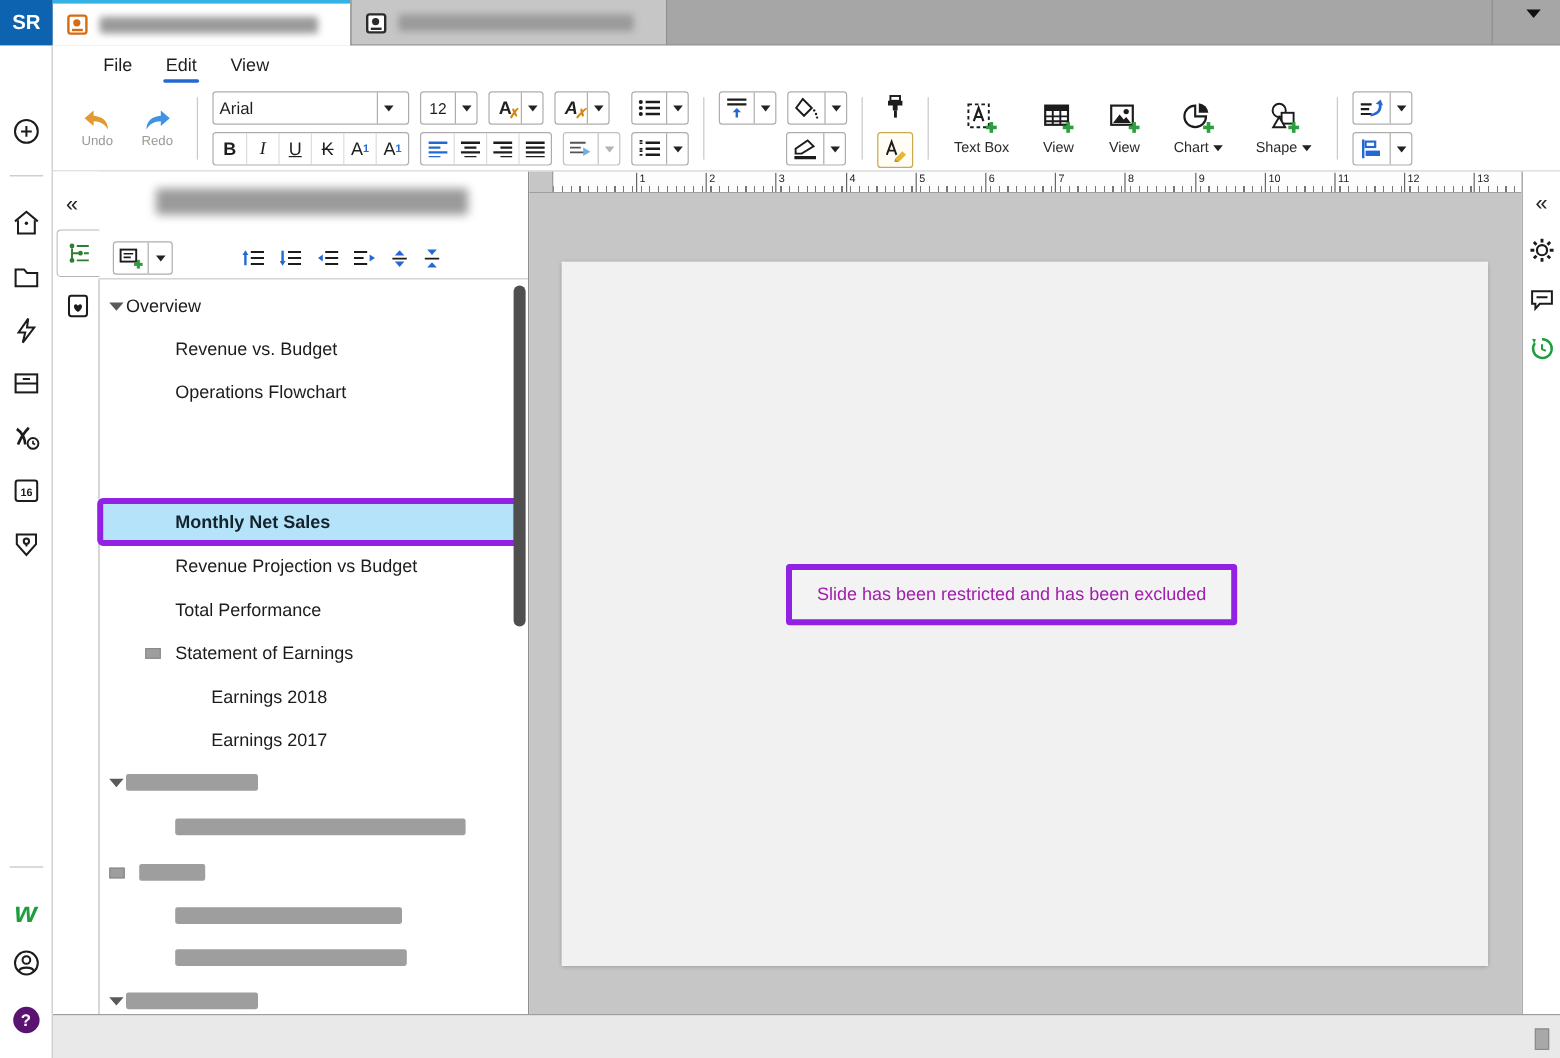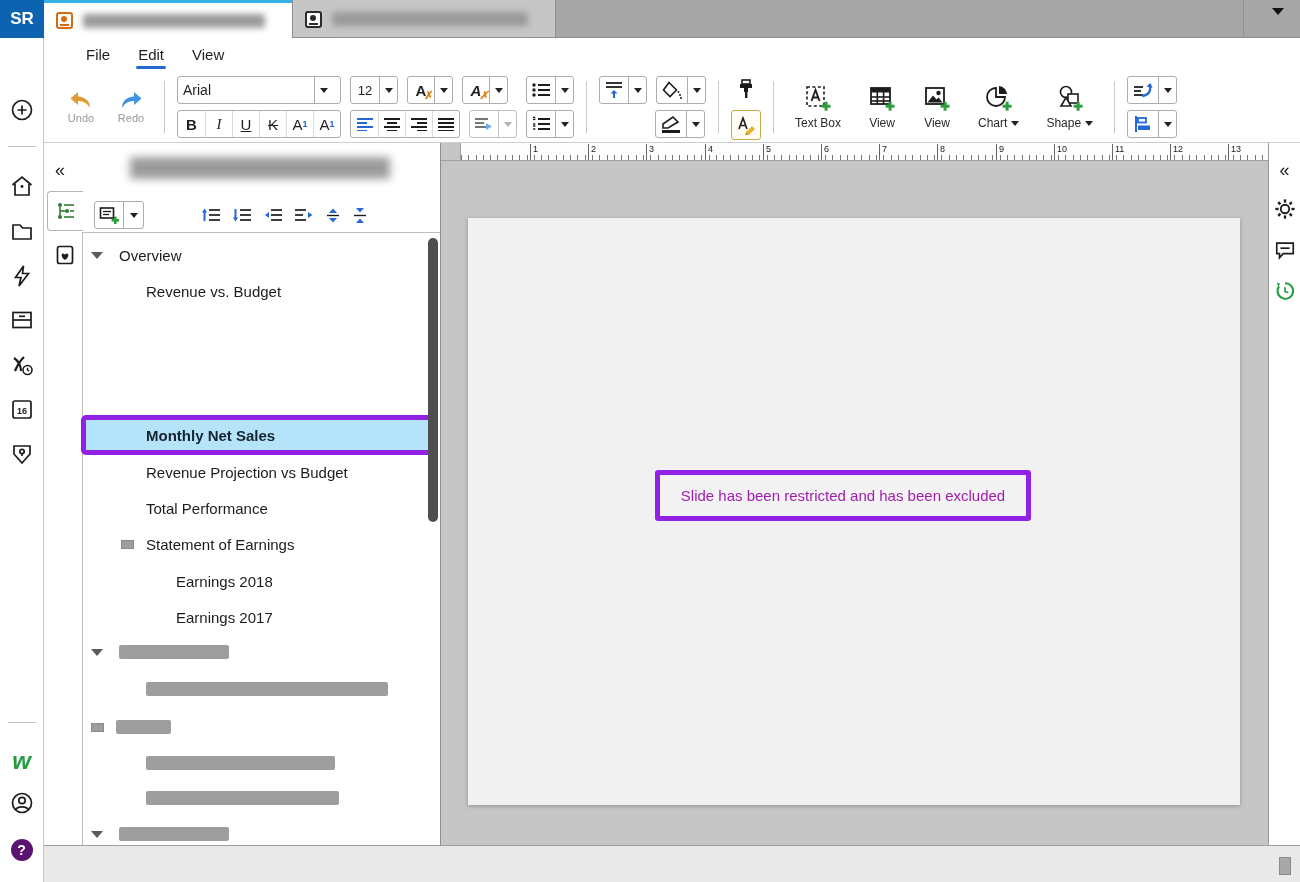--- a/index.html
+++ b/index.html
@@ -66,21 +66,21 @@
   .ptoolbar{position:absolute;left:44px;top:52px;right:0;height:40px;display:flex;align-items:center;gap:14px;padding-left:6px}
   .newslide{display:flex;border:1px solid #adadad;border-radius:3px;height:28px;background:#fff}
   .newslide .main{width:28px;display:flex;align-items:center;justify-content:center}
   .newslide .dd{width:20px;border-left:1px solid #adadad;display:flex;align-items:center;justify-content:center}
   .oticons{display:flex;gap:13px;align-items:center;margin-left:44px}
   .pdivider{position:absolute;left:38px;top:89px;right:0;height:1px;background:#bdbdbd}
   .listarea{position:absolute;left:38px;top:90px;right:0;bottom:0;background:#fff;border-left:1px solid #bdbdbd}
   .orow{position:absolute;left:0;right:14px;height:36px;display:flex;align-items:center;font-size:15px;color:#1c1c1c}
   .tri{width:0;height:0;border-left:6px solid transparent;border-right:6px solid transparent;border-top:7px solid #5a5a5a;margin-left:8px}
   .sqm{width:13px;height:9px;background:#9e9e9e;border:1px solid #8a8a8a;margin-left:38px}
-  .t0{margin-left:16px}.t1{margin-left:63px}.t2{margin-left:93px}
+  .t0{margin-left:2px}.t1{margin-left:63px}.t2{margin-left:93px}
   .rbar{height:14px;background:#9e9e9e;border-radius:2px}
   .selbox{position:absolute;left:-2px;top:182px;width:352px;height:40px;border:5px solid #9321e3;border-radius:5px;background:#b5e4fa;display:flex;align-items:center}
   .selbox .stxt{margin-left:60px;font-weight:bold;font-size:15px;color:#14232e}
   .scrollthumb{position:absolute;right:2px;top:5px;width:10px;height:284px;background:#4f4f4f;border-radius:5px}
   
   .canvas{position:absolute;left:441px;top:143px;width:827px;height:702px;background:#c6c6c6}
   .ruler{position:absolute;left:0;top:0;width:827px;height:18px;background:#fdfdfd;border-bottom:1px solid #9f9f9f}
   .rulblock{position:absolute;left:0;top:0;width:20px;height:17px;background:#c6c6c6;border-right:1px solid #9f9f9f}
   .rticks{position:absolute;left:20px;right:0;bottom:0;height:5px;background:repeating-linear-gradient(90deg,#777 0 1px,transparent 1px 7.28px)}
   .rnum{position:absolute;top:1px;font-size:9px;color:#222;border-left:1px solid #666;padding-left:2px;height:16px;line-height:10px}
@@ -633,20 +633,23 @@
   <div class="pdivider"></div>
 
   <div class="listarea">
     <div class="orow" style="top:4px">
         <span class="tri"></span>
         <span class="t0">Overview</span>
       </div>
     <div class="orow" style="top:40px">
         <span class="t1">Revenue vs. Budget</span>
       </div>
+    <div class="orow" style="top:76px">
+        <span class="t1">Operations Flowchart</span>
+      </div>
 
     <div class="selbox">
       <span class="stxt">Monthly Net Sales</span>
     </div>
 
     <div class="orow" style="top:257px">
         <span class="t1">Total Performance</span>
       </div>
     <div class="orow" style="top:221px">
         <span class="t1">Revenue Projection vs Budget</span>

